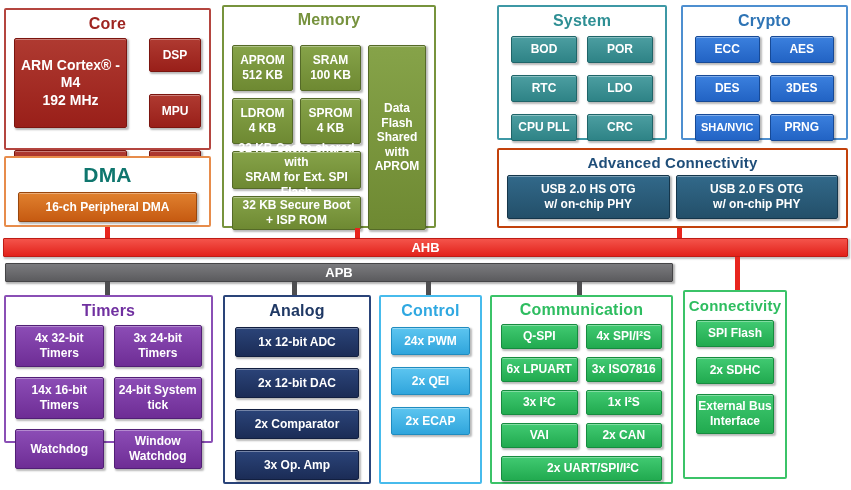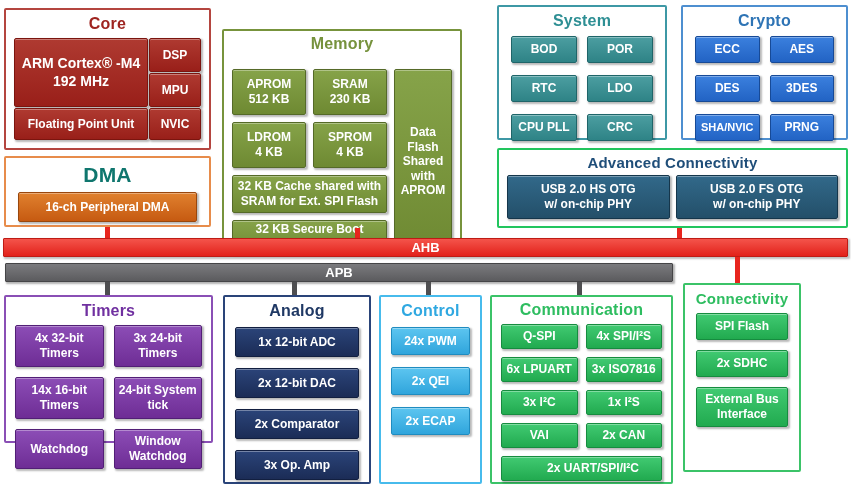--- a/index.html
+++ b/index.html
@@ -21,35 +21,35 @@
   .core{border:2px solid #B4453F;--b1:#AF3A31;--b2:#991F19;--bd:#7B150F;}
   .core .sec-title{color:#9E2420;font-size:16px;padding:5px 0 4px;}
   .dma{border:2px solid #E78C4B;--b1:#E0812F;--b2:#C65A11;--bd:#99470D;}
   .dma .sec-title{color:#0f766e;font-size:21px;padding:5px 0 5px;}
   .memory{border:2px solid #77933C;--b1:#86A349;--b2:#6E8932;--bd:#556A28;}
   .memory .sec-title{color:#76923D;font-size:16px;padding:4px 0 4px;}
   .system{border:2px solid #3E98A5;--b1:#4C9EA1;--b2:#2E8386;--bd:#1F6569;}
   .system .sec-title{color:#2E8F94;font-size:16px;padding:5px 0 6px;}
   .crypto{border:2px solid #4E8FD0;--b1:#3B80DE;--b2:#2263C4;--bd:#174A97;}
   .crypto .sec-title{color:#2E74B5;font-size:16px;padding:5px 0 6px;}
-  .advconn{border:2px solid #22c55e;--b1:#32698A;--b2:#234F69;--bd:#15364B;}
+  .advconn{border:2px solid #c2410c;--b1:#32698A;--b2:#234F69;--bd:#15364B;}
   .advconn .sec-title{color:#1F4E79;font-size:15px;padding:4px 0 4px;}
   .timers{border:2px solid #8A4FB5;--b1:#8C4DB6;--b2:#6E2D95;--bd:#521F76;}
   .timers .sec-title{color:#7030A0;font-size:16px;padding:5px 0 5px;}
   .analog{border:2px solid #2A4479;--b1:#2B4479;--b2:#1B2C56;--bd:#121F40;}
   .analog .sec-title{color:#1F3864;font-size:16px;padding:5px 0 7px;}
   .control{border:2px solid #47BBEC;--b1:#5CC5F0;--b2:#30A5DC;--bd:#1F8CC0;}
   .control .sec-title{color:#2FA8E1;font-size:16px;padding:5px 0 7px;}
   .comm{border:2px solid #3BC368;--b1:#41CA72;--b2:#21AA4F;--bd:#168C3F;}
   .comm .sec-title{color:#2EBD60;font-size:16px;padding:4px 0 5px;}
   .connect{border:2px solid #3BC368;--b1:#41CA72;--b2:#21AA4F;--bd:#168C3F;}
   .connect .sec-title{color:#2EBD60;font-size:15px;padding:5px 0 6px;}
 
   
-  .core-grid{display:grid;grid-template-columns:1fr 52px;grid-template-rows:34px 34px 32px;gap:1px;padding:1px 8px;}
+  .core-grid{display:grid;grid-template-columns:1fr 52px;grid-template-rows:34px 34px 32px;gap:22px;padding:1px 8px;}
   .core-grid .cpu{grid-row:1/3;grid-column:1;font-size:14px;}
   .mem-grid{display:grid;grid-template-columns:1fr 1fr 58px;grid-template-rows:46px 46px 38px 34px;gap:7px;padding:12px 8px;}
   .mem-grid .dataflash{grid-column:3;grid-row:1/5;}
   .mem-grid .wide{grid-column:1/3;}
   .sys-grid{display:grid;grid-template-columns:1fr 1fr;grid-template-rows:27px 27px 27px;column-gap:10px;row-gap:12px;padding:0 12px;}
   .adv-row{display:flex;gap:6px;padding:0 8px;}
   .adv-row .blk{flex:1;height:44px;}
   .tim-grid{display:grid;grid-template-columns:1fr 1fr;grid-template-rows:42px 42px 40px;gap:10px;padding:0 9px;}
   .col-list{display:flex;flex-direction:column;gap:11px;padding:0 10px;}
   .col-list .blk{height:30px;}
@@ -85,27 +85,27 @@
     </div>
   </div>
 
   <div class="sec dma" style="left:4px;top:156px;width:207px;height:71px;">
     <div class="sec-title">DMA</div>
     <div style="padding:0 12px;">
       <div class="blk" style="height:30px;">16-ch Peripheral DMA</div>
     </div>
   </div>
 
-  <div class="sec memory" style="left:222px;top:5px;width:240px;height:223px;margin-top:24px;">
+  <div class="sec memory" style="left:222px;top:5px;width:214px;height:223px;">
     <div class="sec-title">Memory</div>
     <div class="mem-grid">
       <div class="blk">APROM
 512 KB</div>
       <div class="blk">SRAM
-230 KB</div>
+100 KB</div>
       <div class="blk dataflash">Data
 Flash
 Shared
 with
 APROM</div>
       <div class="blk">LDROM
 4 KB</div>
       <div class="blk">SPROM
 4 KB</div>
       <div class="blk wide">32 KB Cache shared with
@@ -211,21 +211,21 @@
       <div class="blk">6x LPUART</div>
       <div class="blk">3x ISO7816</div>
       <div class="blk">3x I²C</div>
       <div class="blk">1x I²S</div>
       <div class="blk">VAI</div>
       <div class="blk">2x CAN</div>
       <div class="blk wide">2x UART/SPI/I²C</div>
     </div>
   </div>
 
-  <div class="sec connect" style="left:683px;top:283px;width:118px;height:189px;">
+  <div class="sec connect" style="left:683px;top:290px;width:104px;height:189px;">
     <div class="sec-title">Connectivity</div>
     <div class="con-list">
       <div class="blk" style="height:27px;">SPI Flash</div>
       <div class="blk" style="height:27px;">2x SDHC</div>
       <div class="blk" style="height:40px;">External Bus
 Interface</div>
     </div>
   </div>
 
 </div>

